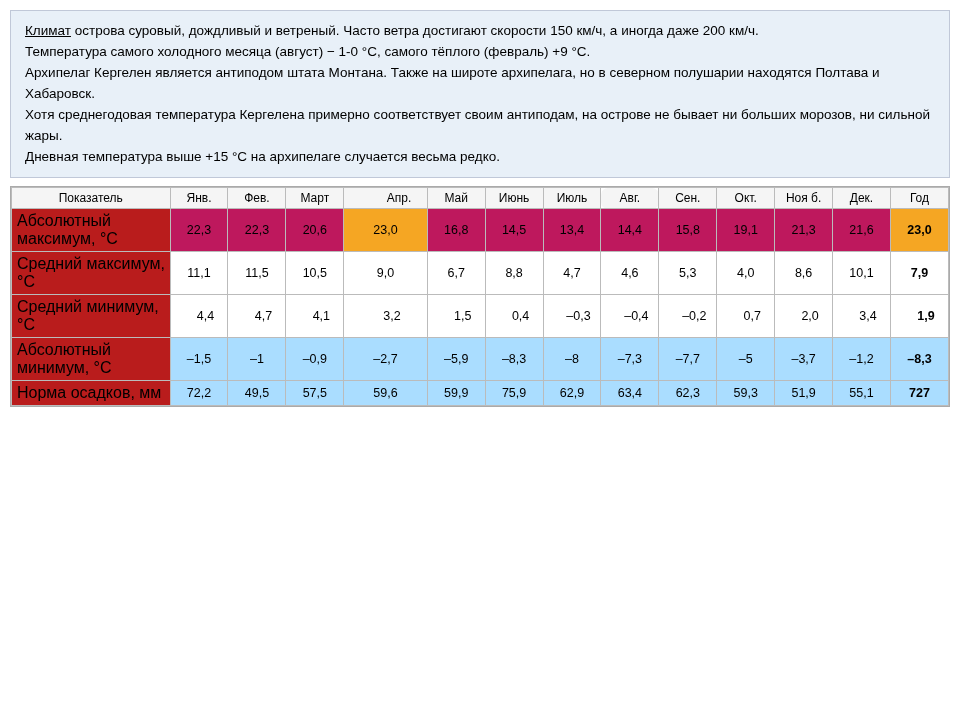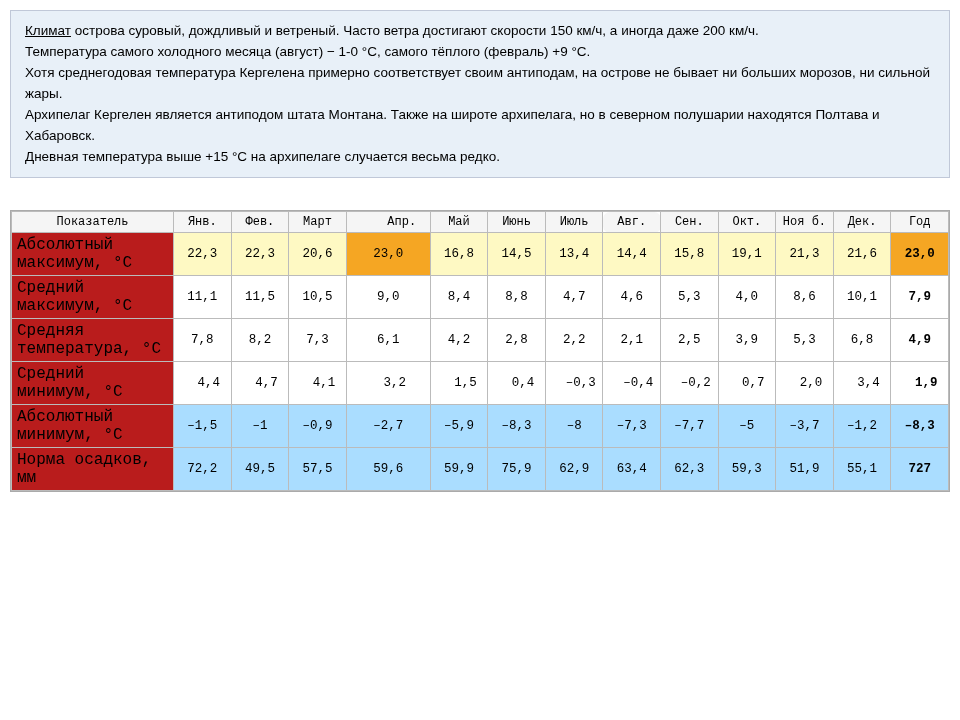--- a/index.html
+++ b/index.html
@@ -8,37 +8,36 @@
       font-size: 13px;
       background: #fff;
       width: 960px;
       min-height: 720px;
       padding: 10px;
     }
     .text-block {
       background: #e8f0f8;
       border: 1px solid #c0c8d8;
       padding: 10px 14px;
-      margin-bottom: 32px;
+      margin-bottom: 8px;
       line-height: 1.55;
       font-size: 13.5px;
     }
     .text-block a, .klimat-link {
       text-decoration: underline;
       color: #000;
     }
     .table-wrapper {
       border: 1px solid #aaa;
       width: 100%;
     }
     table {
       width: 100%;
       border-collapse: collapse;
       font-size: 12.5px;
-      font-family: Liberation Mono, monospace;
     }
     table th, table td {
       border: 1px solid #bbb;
       text-align: center;
       padding: 3px 4px;
       vertical-align: middle;
     }
     .table-title {
       background: #e8e8e8;
       font-weight: bold;
@@ -51,37 +50,37 @@
       font-weight: normal;
       font-size: 12px;
     }
     .label-col {
       text-align: left;
       background: #b91c1c;
       font-size: 16px;
       width: 115px;
       padding-left: 5px;
     }
-    .row-abs-max td:not(.label-col) { background: #fef9c3; }
+    .row-abs-max td:not(.label-col) { background: #be185d; }
     .row-avg-max td:not(.label-col) { background: #ffffff; }
     .row-avg td:not(.label-col) { background: #ffffff; }
     .row-avg-min td:not(.label-col) { background: #ffffff; padding-left: 17px; }
     .row-abs-min td:not(.label-col) { background: #aaddff; }
     .row-precip td:not(.label-col) { background: #aaddff; }
   </style>
 </head>
 <body>
 
 <div class="text-block">
   <p>
     <a class="klimat-link">Климат</a><span> острова суровый, дождливый и ветреный. Часто ветра достигают скорости 150 км/ч, а иногда даже 200 км/ч.</span>
   </p>
   <p>Температура самого холодного месяца (август) − 1-0 °C, самого тёплого (февраль) +9 °C.</p>
+  <p>Архипелаг Кергелен является антиподом штата Монтана. Также на широте архипелага, но в северном полушарии находятся Полтава и Хабаровск.</p>
   <p>Хотя среднегодовая температура Кергелена примерно соответствует своим антиподам, на острове не бывает ни больших морозов, ни сильной жары.</p>
-  <p>Архипелаг Кергелен является антиподом штата Монтана. Также на широте архипелага, но в северном полушарии находятся Полтава и Хабаровск.</p>
   <p>Дневная температура выше +15 °C на архипелаге случается весьма редко.</p>
 </div>
 
 <div class="table-wrapper">
   <table>
     <thead>
       <tr class="header-row">
       <th style="width: 115px;">Показатель</th>
           <th style="width: 42px; margin-left: 32px;">Янв.</th>
           <th style="width: 42px;">Фев.</th>
@@ -114,45 +113,29 @@
           <td>21,3</td>
           <td>21,6</td>
           <td style="font-weight: bold; background: rgb(245, 166, 35);">23,0</td>
         </tr>
         <tr class="row-avg-max">
           <td class="label-col">Средний максимум, °С</td>
           <td>11,1</td>
           <td>11,5</td>
           <td>10,5</td>
           <td>9,0</td>
-          <td>8,4</td>
+          <td>6,7</td>
           <td>8,8</td>
           <td>4,7</td>
           <td>4,6</td>
           <td>5,3</td>
           <td>4,0</td>
           <td>8,6</td>
           <td>10,1</td>
           <td style="font-weight: bold;">7,9</td>
-        </tr>
-        <tr class="row-avg">
-          <td class="label-col">Средняя температура, °С</td>
-          <td>7,8</td>
-          <td>8,2</td>
-          <td>7,3</td>
-          <td>6,1</td>
-          <td>4,2</td>
-          <td>2,8</td>
-          <td>2,2</td>
-          <td>2,1</td>
-          <td>2,5</td>
-          <td>3,9</td>
-          <td>5,3</td>
-          <td>6,8</td>
-          <td style="font-weight: bold;">4,9</td>
         </tr>
         <tr class="row-avg-min">
           <td class="label-col">Средний минимум, °С</td>
           <td>4,4</td>
           <td>4,7</td>
           <td>4,1</td>
           <td>3,2</td>
           <td>1,5</td>
           <td>0,4</td>
           <td>–0,3</td>

